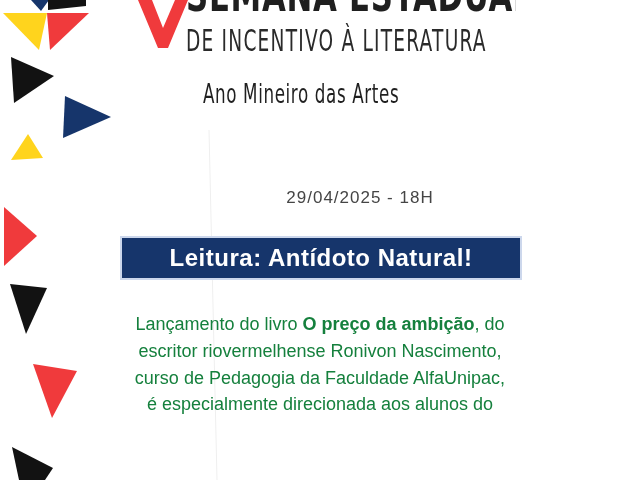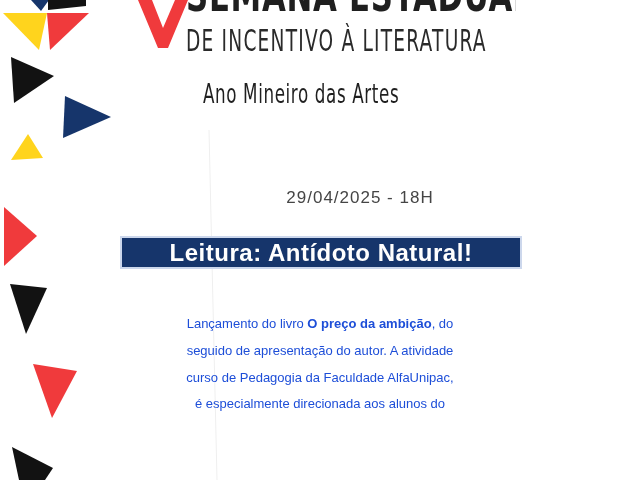--- a/index.html
+++ b/index.html
@@ -26,31 +26,31 @@
     position:absolute;left:203px;top:80px;font-family:"DejaVu Sans",sans-serif;
     font-size:27px;line-height:27px;font-weight:400;color:#1f1f1f;white-space:nowrap;
     transform:scaleX(0.62);transform-origin:left top;letter-spacing:1px;
   }
   
   .date-line{
     position:absolute;left:0;top:188px;width:640px;text-align:center;
     font-size:17px;line-height:20px;color:#454545;letter-spacing:1px;padding-left:40px;
   }
   .banner{
-    position:absolute;left:122px;top:238px;width:398px;height:29px;
+    position:absolute;left:122px;top:238px;width:398px;height:40px;
     background:#16356b;box-shadow:0 0 0 2px #ccd7ec;
     display:flex;align-items:center;justify-content:center;
   }
   .banner-text{
     color:#ffffff;font-size:24px;font-weight:700;letter-spacing:0.5px;white-space:nowrap;
   }
   
   .body-block{
     position:absolute;left:70px;top:311px;width:500px;text-align:center;
-    font-size:13px;line-height:26.8px;color:#1d4ed8;
+    font-size:18px;line-height:26.8px;color:#15803d;
   }
   .body-line{white-space:nowrap;}
   .bold{font-weight:700;}
   
   .seam{position:absolute;left:0;top:0;pointer-events:none;}
 </style>
 </head>
 <body>
 
 <div id="poster">
@@ -84,18 +84,18 @@
   <div class="subtitle">Ano Mineiro das Artes</div>
 
   <div class="date-line">29/04/2025 - 18H</div>
 
   <div class="banner">
     <span class="banner-text">Leitura: Antídoto Natural!</span>
   </div>
 
   <div class="body-block">
     <div class="body-line"><span>Lançamento do livro </span><span class="bold">O preço da ambição</span><span>, do</span></div>
-    <div class="body-line">seguido de apresentação do autor. A atividade</div>
+    <div class="body-line">escritor riovermelhense Ronivon Nascimento,</div>
     <div class="body-line">curso de Pedagogia da Faculdade AlfaUnipac,</div>
     <div class="body-line">é especialmente direcionada aos alunos do</div>
   </div>
 
 </div>
 
 </body></html>

